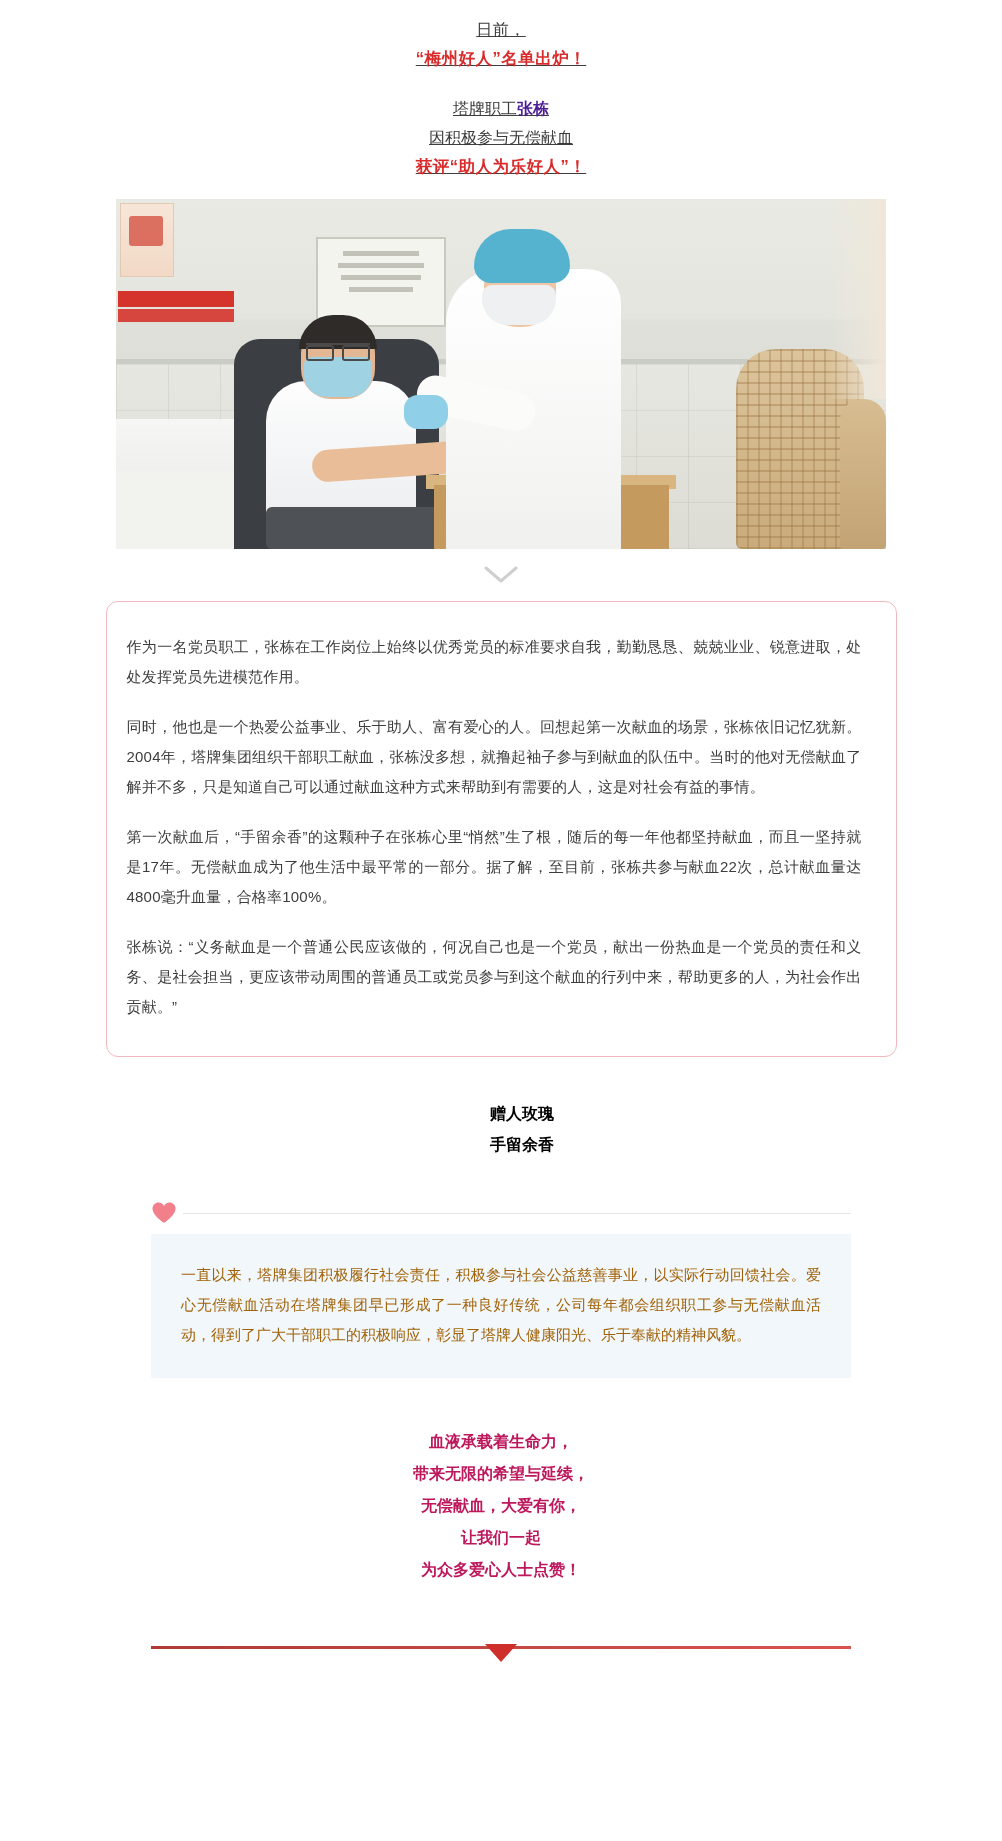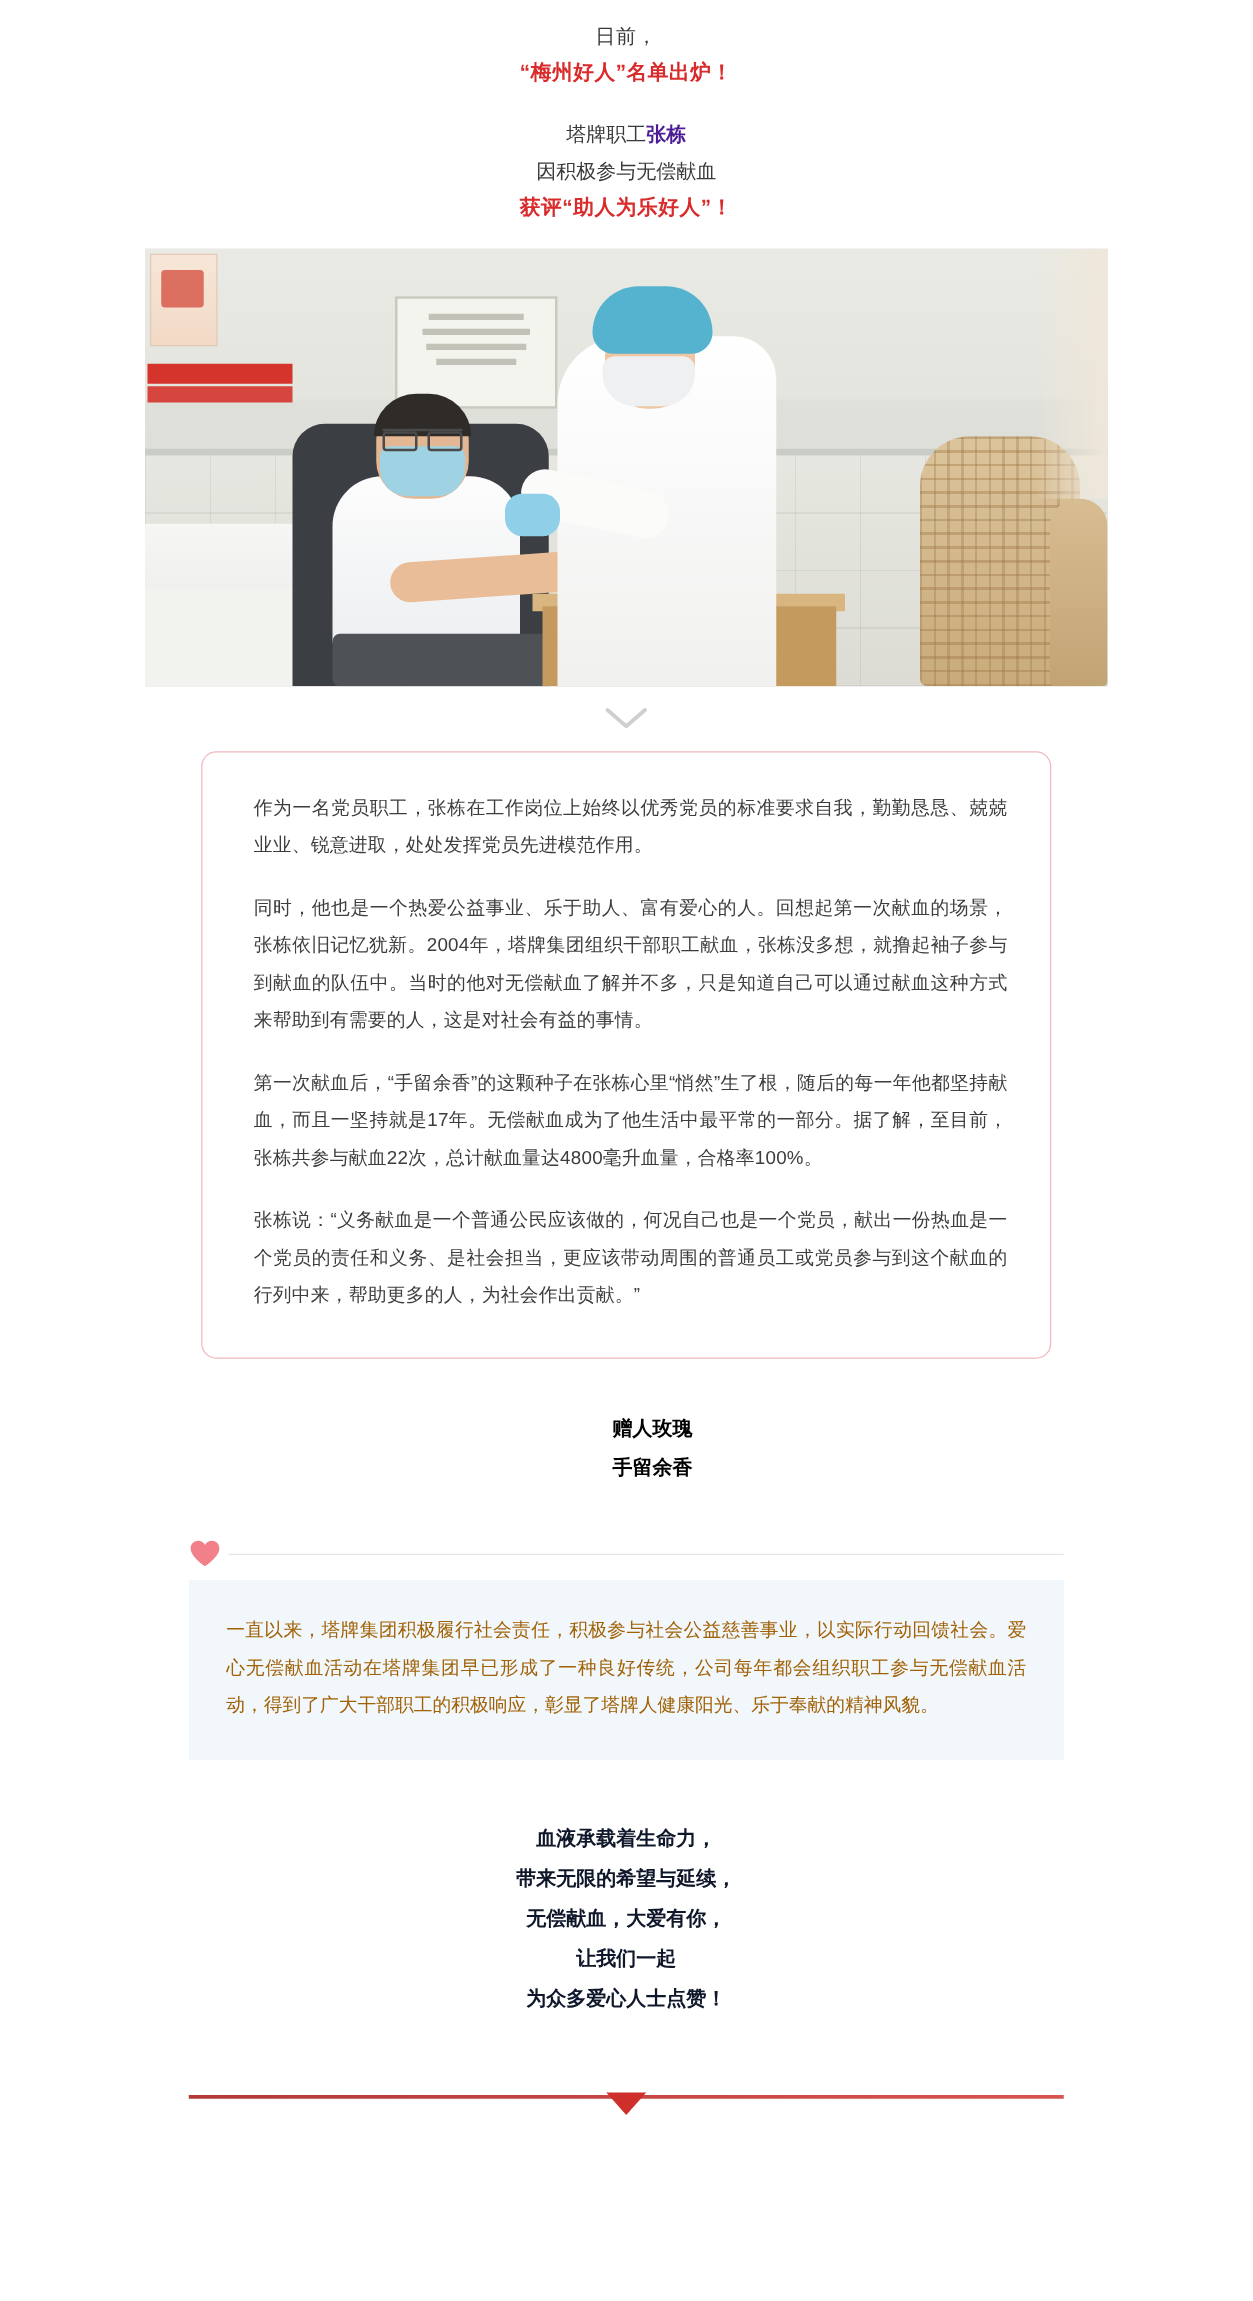--- a/index.html
+++ b/index.html
@@ -19,20 +19,21 @@
     margin: 0 auto;
     position: relative;
     padding-top: 10px;
     box-sizing: border-box;
   }
 
   
   .header {
     text-align: center;
     padding: 6px 0 0 0;
+    text-decoration: underline;
   }
   .header .line {
     line-height: 1.75;
     font-size: 16px;
     letter-spacing: 0.5px;
   }
   .header .dark {
     color: #3a3a3a;
   }
   .header .red-bold {
@@ -353,25 +354,25 @@
     align-items: center;
     justify-content: center;
   }
   .chevron {
     width: 34px;
     height: 18px;
   }
 
   
   .card {
-    width: 680px;
+    width: 791px;
     margin: 0 auto;
     border: 1px solid #f0b9bd;
     border-radius: 12px;
-    padding: 30px 34px 34px 41px;
+    padding: 30px 34px 34px 20px;
     box-sizing: border-box;
     background: #ffffff;
   }
   .card p {
     margin: 0 0 20px 0;
     font-size: 15px;
     line-height: 2.0;
     color: #3d3d3d;
     text-align: justify;
     letter-spacing: .2px;
@@ -425,21 +426,21 @@
     font-size: 15px;
     line-height: 2.0;
     color: #a16207;
     text-align: justify;
   }
 
   
   .verse {
     text-align: center;
     margin: 48px 0 0 0;
-    color: #0f172a;
+    color: #be185d;
     font-weight: bold;
     font-size: 16px;
     line-height: 2.0;
   }
 
   
   .footer-rule-wrap {
     width: 700px;
     margin: 52px auto 0 auto;
     position: relative;

